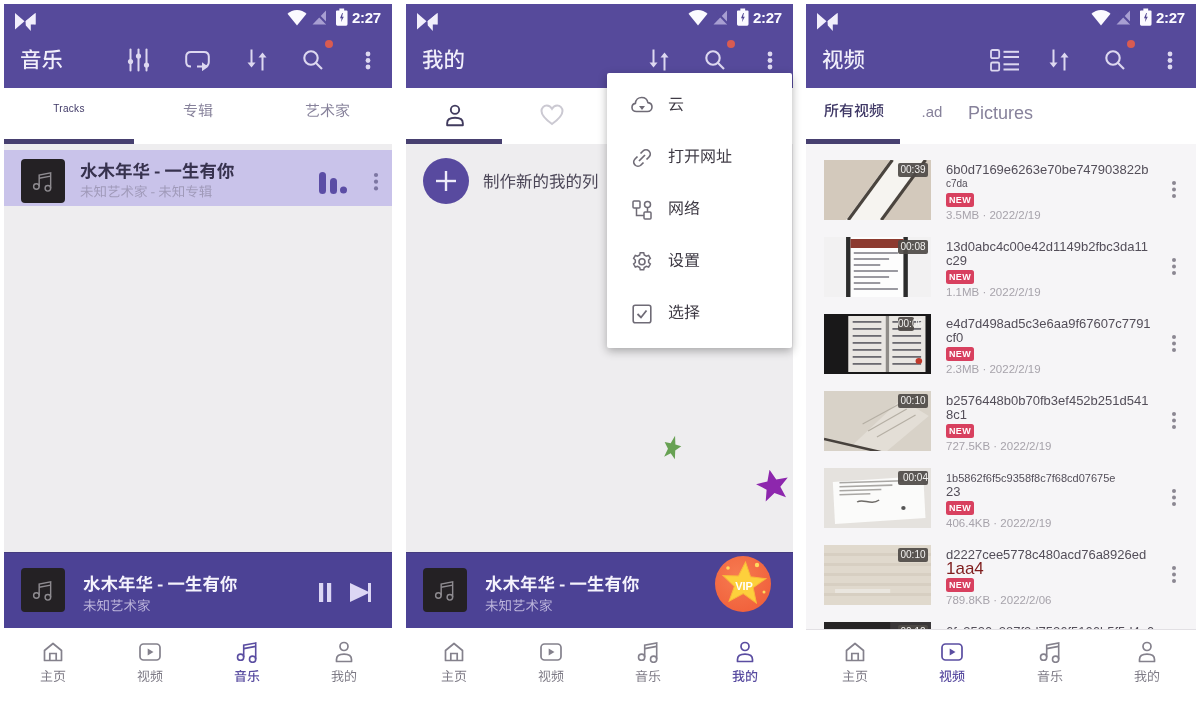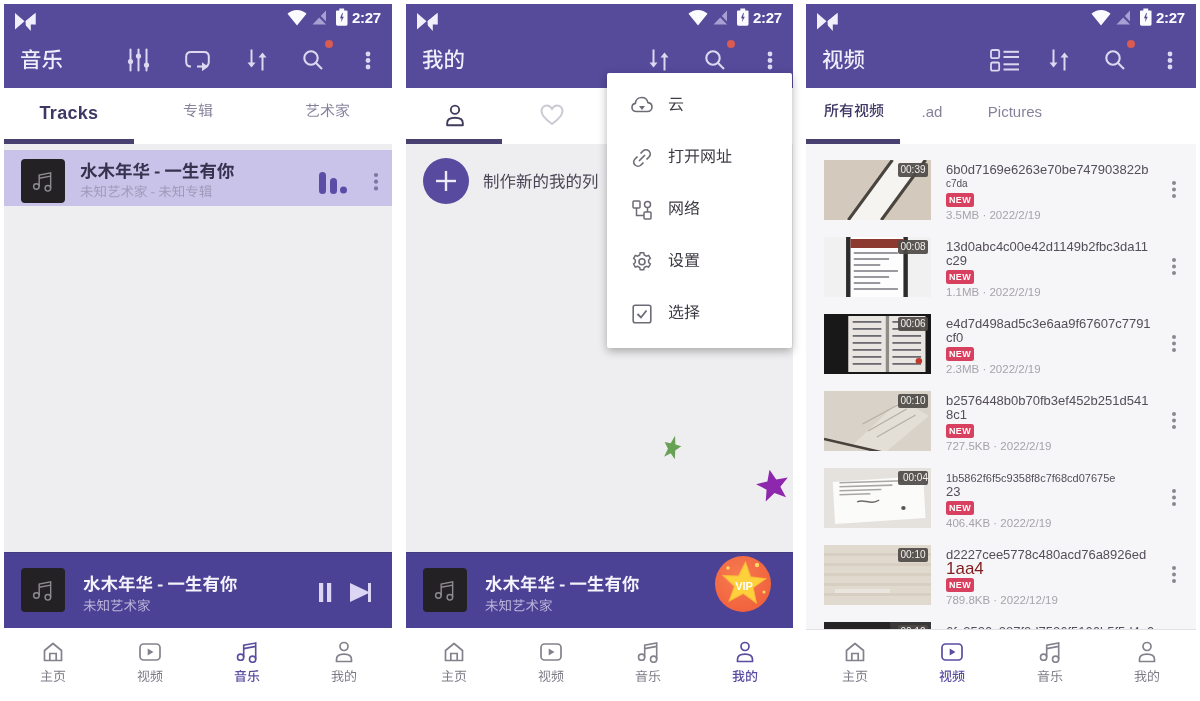--- a/index.html
+++ b/index.html
@@ -55,21 +55,21 @@
     <circle cx="9" cy="9" r="6.7" fill="none" stroke="#ddd8f0" stroke-width="2.1"></circle>
     <path d="M13.8 13.8 L20 20" stroke="#ddd8f0" stroke-width="2.1"></path>
   </svg>
 <div style="position:absolute;left:324.5px;top:39.5px;width:8px;height:8px;border-radius:50%;background:#d95b51"></div>
 <svg style="position:absolute;left:365px;top:51px" width="6" height="19" viewBox="0 0 6 19">
     <circle cx="3" cy="3" r="2.4" fill="#ddd8f0"></circle>
     <circle cx="3" cy="9.5" r="2.4" fill="#ddd8f0"></circle>
     <circle cx="3" cy="16" r="2.4" fill="#ddd8f0"></circle>
   </svg>
 <div class="abs" style="left:4px;top:88px;width:388px;height:56px;background:#fff"></div>
-<div class="abs" style="left:4px;top:103px;width:130px;text-align:center;font-size:18px;font-weight:bold;color:#3f3866;letter-spacing:0.3px">Tracks</div>
+<div class="abs" style="left:4px;top:103px;width:130px;text-align:center;font-size:10px;font-weight:normal;color:#3f3866;letter-spacing:0.3px">Tracks</div>
 <svg style="position:absolute;left:183.0px;top:101px;overflow:visible" width="32" height="19.5" viewBox="0 -15 32 19.5">
     <path d="M6.4 -12.6 5.9 -10.9H2.1V-9.9H5.6L5 -8.1H0.8V-7H4.7C4.3 -6 4 -5 3.7 -4.2H10.7C9.8 -3.4 8.7 -2.3 7.7 -1.4C6.6 -1.8 5.5 -2.1 4.5 -2.4L3.9 -1.6C6.2 -0.9 9.1 0.3 10.6 1.2L11.3 0.3C10.7 -0.1 9.8 -0.5 8.8 -0.9C10.2 -2.2 11.8 -3.7 12.8 -4.9L12 -5.4L11.8 -5.3H5.2L5.8 -7H13.9V-8.1H6.2L6.8 -9.9H12.9V-10.9H7.1L7.5 -12.5Z M23.3 -11.3H27.3V-9.8H23.3ZM22.2 -12.1V-8.9H28.4V-12.1ZM16.2 -5C16.3 -5.1 16.8 -5.2 17.3 -5.2H18.7V-3L15.6 -2.5L15.8 -1.4L18.7 -2V1.1H19.7V-2.2L21.4 -2.5L21.3 -3.5L19.7 -3.2V-5.2H21.1V-6.2H19.7V-8.5H18.7V-6.2H17.2C17.6 -7.2 18.1 -8.5 18.4 -9.8H21.2V-10.8H18.7C18.8 -11.3 18.9 -11.9 19 -12.4L17.9 -12.6C17.9 -12 17.7 -11.4 17.6 -10.8H15.7V-9.8H17.4C17 -8.5 16.7 -7.6 16.6 -7.2C16.3 -6.5 16.1 -6 15.9 -6C16 -5.7 16.2 -5.2 16.2 -5ZM27.2 -7.1V-5.8H23.4V-7.1ZM21 -1.1 21.2 -0.1 27.2 -0.6V1.2H28.3V-0.7L29.4 -0.8L29.4 -1.7L28.3 -1.6V-7.1H29.3V-8H21.3V-7.1H22.4V-1.2ZM27.2 -4.9V-3.6H23.4V-4.9ZM27.2 -2.8V-1.6L23.4 -1.3V-2.8Z" fill="#87829b"></path>
   </svg>
 <svg style="position:absolute;left:305.0px;top:101px;overflow:visible" width="47" height="19.5" viewBox="0 -15 47 19.5">
     <path d="M2.3 -7.4V-6.4H9C2.8 -2.6 2.5 -1.7 2.5 -0.9C2.5 0.2 3.4 0.8 5.3 0.8H11.6C13.2 0.8 13.8 0.3 13.9 -2.2C13.6 -2.2 13.2 -2.4 12.9 -2.5C12.8 -0.6 12.6 -0.3 11.7 -0.3H5.1C4.3 -0.3 3.7 -0.5 3.7 -1C3.7 -1.5 4.2 -2.3 11.7 -6.7C11.8 -6.8 11.9 -6.8 12 -6.9L11.1 -7.5L10.9 -7.4ZM9.5 -12.6V-11H5.5V-12.6H4.3V-11H0.9V-9.9H4.3V-8.5H5.5V-9.9H9.5V-8.5H10.6V-9.9H14V-11H10.6V-12.6Z M24.1 -11.6C25 -11 26.2 -10 26.8 -9.4L27.6 -10.2C27 -10.8 25.8 -11.7 24.9 -12.3ZM21.9 -12.6V-8.8H16V-7.7H21.6C20.3 -5.2 17.9 -2.7 15.5 -1.5C15.8 -1.3 16.2 -0.8 16.4 -0.5C18.4 -1.7 20.5 -3.8 21.9 -6.1V1.2H23.1V-6.5C24.6 -4.2 26.7 -2 28.5 -0.6C28.7 -1 29.1 -1.4 29.4 -1.6C27.4 -2.9 25 -5.4 23.6 -7.7H28.9V-8.8H23.1V-12.6Z M36.3 -12.4C36.5 -12 36.8 -11.6 36.9 -11.2H31.3V-8.2H32.4V-10.2H42.7V-8.2H43.8V-11.2H38.3C38.1 -11.7 37.8 -12.3 37.5 -12.7ZM41.9 -7.2C41 -6.4 39.7 -5.4 38.6 -4.7C38.2 -5.5 37.7 -6.3 37 -7C37.4 -7.3 37.7 -7.5 38.1 -7.8H41.8V-8.8H33.1V-7.8H36.6C35.1 -6.8 33.1 -6.1 31.2 -5.6C31.4 -5.4 31.7 -4.9 31.8 -4.7C33.3 -5.1 34.8 -5.7 36.2 -6.5C36.5 -6.2 36.7 -5.9 36.9 -5.6C35.6 -4.6 33.1 -3.6 31.2 -3.1C31.4 -2.9 31.6 -2.5 31.7 -2.2C33.5 -2.8 35.9 -3.8 37.3 -4.9C37.5 -4.5 37.6 -4.2 37.7 -3.8C36.2 -2.4 33.3 -1 30.9 -0.5C31.1 -0.2 31.4 0.2 31.5 0.5C33.7 -0.2 36.2 -1.4 38 -2.7C38.1 -1.5 37.8 -0.5 37.4 -0.1C37.1 0.1 36.8 0.1 36.4 0.1C36.1 0.1 35.6 0.1 35 0.1C35.2 0.4 35.3 0.8 35.3 1.1C35.8 1.2 36.3 1.2 36.6 1.2C37.3 1.2 37.7 1.1 38.2 0.6C39 0 39.4 -1.9 38.9 -3.8L39.6 -4.2C40.4 -2 41.8 -0.3 43.7 0.6C43.9 0.3 44.2 -0.1 44.5 -0.3C42.6 -1.1 41.2 -2.8 40.5 -4.8C41.3 -5.3 42.1 -5.9 42.8 -6.5Z" fill="#87829b"></path>
   </svg>
 <div class="abs" style="left:4px;top:139px;width:130px;height:5px;background:#474070"></div>
 <div class="abs" style="left:4px;top:144px;width:388px;height:484px;background:#eeedef"></div>
 <div class="abs" style="left:4px;top:150px;width:388px;height:56px;background:#c9c3ea"></div>
 <div style="position:absolute;left:21px;top:159px;width:44px;height:44px;border-radius:4px;background:#242124"></div>
@@ -373,21 +373,21 @@
 <svg style="position:absolute;left:1167px;top:51px" width="6" height="19" viewBox="0 0 6 19">
     <circle cx="3" cy="3" r="2.4" fill="#ddd8f0"></circle>
     <circle cx="3" cy="9.5" r="2.4" fill="#ddd8f0"></circle>
     <circle cx="3" cy="16" r="2.4" fill="#ddd8f0"></circle>
   </svg>
 <div class="abs" style="left:806px;top:88px;width:390px;height:56px;background:#fff"></div>
 <svg style="position:absolute;left:824px;top:101.0px;overflow:visible" width="62" height="19.5" viewBox="0 -15.0 62 19.5">
     <path d="M8 -11.2V-6.3C8 -4.2 7.8 -1.5 5.9 0.3C6.2 0.5 6.8 1 7 1.3C9.1 -0.7 9.4 -3.9 9.4 -6.2H11.4V1.2H12.9V-6.2H14.4V-7.6H9.4V-10.1C11.1 -10.4 12.9 -10.8 14.2 -11.3L13.3 -12.5C12 -11.9 9.9 -11.5 8 -11.2ZM2.8 -5.5V-5.9V-7.6H5.4V-5.5ZM6.5 -12.4C5.3 -11.8 3.2 -11.5 1.4 -11.2V-5.9C1.4 -3.9 1.3 -1.4 0.3 0.4C0.7 0.6 1.3 1.1 1.5 1.3C2.4 -0.2 2.7 -2.3 2.7 -4.2H6.8V-8.9H2.8V-10.2C4.4 -10.4 6.2 -10.7 7.4 -11.2Z M20.7 -12.7C20.5 -12 20.3 -11.4 20.1 -10.8H15.9V-9.4H19.5C18.5 -7.6 17.2 -5.8 15.5 -4.7C15.8 -4.4 16.2 -3.9 16.4 -3.6C17.3 -4.2 18 -4.9 18.7 -5.7V1.2H20.1V-1.7H26V-0.4C26 -0.2 25.9 -0.1 25.7 -0.1C25.4 -0.1 24.5 -0.1 23.6 -0.1C23.8 0.3 24 0.9 24.1 1.2C25.3 1.2 26.2 1.2 26.7 1C27.3 0.8 27.4 0.4 27.4 -0.4V-7.9H20.3C20.6 -8.4 20.8 -8.9 21 -9.4H29.1V-10.8H21.6C21.8 -11.3 22 -11.8 22.1 -12.3ZM20.1 -4.2H26V-2.9H20.1ZM20.1 -5.4V-6.7H26V-5.4Z M36.6 -12V-4H38V-10.7H42.3V-4H43.8V-12ZM39.5 -9.7V-7C39.5 -4.7 39 -1.8 35.2 0.2C35.5 0.4 36 1 36.1 1.3C38.2 0.2 39.3 -1.2 40 -2.7V-0.4C40 0.7 40.5 1.1 41.6 1.1H42.8C44.2 1.1 44.4 0.4 44.5 -1.9C44.2 -2 43.7 -2.2 43.4 -2.5C43.4 -0.4 43.3 0 42.8 0H41.8C41.4 0 41.3 -0.1 41.3 -0.5V-4.1H40.5C40.7 -5.1 40.8 -6.1 40.8 -7V-9.7ZM32.2 -12C32.7 -11.4 33.2 -10.7 33.5 -10.1H30.9V-8.8H34.3C33.5 -7 32 -5.2 30.5 -4.3C30.7 -4 31 -3.2 31.1 -2.8C31.6 -3.2 32.2 -3.7 32.7 -4.2V1.2H34V-5C34.5 -4.3 35 -3.6 35.3 -3.1L36.2 -4.2C35.9 -4.6 34.9 -5.7 34.4 -6.3C35 -7.4 35.6 -8.5 36 -9.6L35.3 -10.2L35 -10.1H33.6L34.7 -10.7C34.4 -11.3 33.8 -12.1 33.3 -12.6Z M55.4 -7.4C55.4 -2.2 55.3 -0.6 51.7 0.3C51.9 0.6 52.3 1 52.4 1.3C56.3 0.2 56.6 -1.9 56.6 -7.4ZM55.9 -1.2C56.9 -0.4 58.1 0.6 58.7 1.3L59.6 0.4C58.9 -0.2 57.6 -1.2 56.7 -1.9ZM46.8 -6C46.5 -4.9 46.1 -3.8 45.5 -3C45.8 -2.9 46.3 -2.6 46.5 -2.4C47.1 -3.2 47.7 -4.5 48 -5.7ZM53.1 -9.1V-2H54.3V-8H57.7V-2.1H58.9V-9.1H56.3L56.9 -10.6H59.3V-11.8H52.7V-10.6H55.5C55.4 -10.1 55.2 -9.6 55 -9.1ZM51.3 -5.8C51 -4.5 50.5 -3.4 49.9 -2.5V-6.8H52.5V-8.1H50.1V-9.7H52.2V-10.9H50.1V-12.7H48.9V-8.1H47.7V-11.4H46.6V-8.1H45.5V-6.8H48.6V-2.3H49.6C48.7 -1.1 47.4 -0.3 45.6 0.2C45.9 0.5 46.2 1 46.3 1.3C49.8 0.1 51.7 -2 52.5 -5.5Z" fill="#3f3866"></path>
   </svg>
 <div class="abs" style="left:914px;top:103px;width:36px;text-align:center;font-size:15px;color:#87829b">.ad</div>
-<div class="abs" style="left:968px;top:103px;width:74px;text-align:right;font-size:15px;color:#87829b">Pictures</div>
+<div class="abs" style="left:968px;top:103px;width:74px;text-align:left;font-size:18px;color:#87829b">Pictures</div>
 <div class="abs" style="left:806px;top:139px;width:94px;height:5px;background:#474070"></div>
 
 <svg style="position:absolute;left:824px;top:160px" width="107" height="60" viewBox="0 0 97 60" preserveAspectRatio="none">
     <rect width="97" height="60" fill="#d3c9bc"></rect>
     <path fill="#f6f4f0" d="M20 60 L60 0 L92 0 L52 60 Z"></path>
     <path stroke="#4a443e" stroke-width="3" d="M22 60 L62 0"></path>
     <path stroke="#4a443e" stroke-width="3" d="M52 60 L92 0"></path>
   </svg>
 <div class="abs" style="left:898px;top:162.5px;width:30px;height:14px;background:rgba(78,74,70,0.92);border-radius:2px;color:#f3f2f0;font-size:10px;line-height:14px;text-align:center">00:39</div>
 <div class="abs" style="left:946px;top:163px;white-space:nowrap;font-size:13px;color:#534e59;line-height:14px">6b0d7169e6263e70be747903822b</div>
@@ -438,21 +438,21 @@
     <rect x="26" y="49" width="26" height="1.8" fill="#6b6a70"></rect>
     <rect x="62" y="7" width="26" height="1.8" fill="#6b6a70"></rect>
     <rect x="62" y="14" width="26" height="1.8" fill="#6b6a70"></rect>
     <rect x="62" y="21" width="26" height="1.8" fill="#6b6a70"></rect>
     <rect x="62" y="28" width="26" height="1.8" fill="#6b6a70"></rect>
     <rect x="62" y="35" width="26" height="1.8" fill="#6b6a70"></rect>
     <rect x="62" y="42" width="26" height="1.8" fill="#6b6a70"></rect>
     <rect x="62" y="49" width="26" height="1.8" fill="#6b6a70"></rect>
     <circle cx="86" cy="47" r="3" fill="#c0392b"></circle>
   </svg>
-<div class="abs" style="left:898px;top:316.5px;width:30px;height:14px;background:rgba(78,74,70,0.92);border-radius:2px;color:#f3f2f0;font-size:10px;line-height:14px;text-align:center">00:06</div>
+<div class="abs" style="left:898px;top:316.5px;width:16px;height:14px;background:rgba(78,74,70,0.92);border-radius:2px;color:#f3f2f0;font-size:10px;line-height:14px;text-align:center">00:06</div>
 <div class="abs" style="left:946px;top:317px;white-space:nowrap;font-size:13px;color:#534e59;line-height:14px">e4d7d498ad5c3e6aa9f67607c7791</div>
 <div class="abs" style="left:946px;top:331px;white-space:nowrap;font-size:13px;color:#534e59;line-height:14px">cf0</div>
 <div class="abs" style="left:946px;top:347px;width:28px;height:14px;background:#d8405f;border-radius:2.5px;color:#fff;font-size:9px;font-weight:bold;line-height:14px;text-align:center;letter-spacing:0.3px">NEW</div>
 <div class="abs" style="left:946px;top:363px;font-size:11.5px;color:#a7a3ab">2.3MB · 2022/2/19</div>
 <svg style="position:absolute;left:1171px;top:333.5px" width="6" height="20" viewBox="0 0 6 20">
     <circle cx="3" cy="3" r="2" fill="#8b8792"></circle>
     <circle cx="3" cy="9.5" r="2" fill="#8b8792"></circle>
     <circle cx="3" cy="16" r="2" fill="#8b8792"></circle>
   </svg>
 
@@ -504,21 +504,21 @@
     <rect x="0" y="18" width="97" height="3" fill="#d7cfc2"></rect>
     <rect x="0" y="28" width="97" height="3" fill="#d7cfc2"></rect>
     <rect x="0" y="38" width="97" height="3" fill="#d7cfc2"></rect>
     <rect x="0" y="48" width="97" height="3" fill="#d7cfc2"></rect>
     <rect x="10" y="44" width="50" height="4" fill="#eae6df"></rect>
   </svg>
 <div class="abs" style="left:898px;top:547.5px;width:30px;height:14px;background:rgba(78,74,70,0.92);border-radius:2px;color:#f3f2f0;font-size:10px;line-height:14px;text-align:center">00:10</div>
 <div class="abs" style="left:946px;top:548px;white-space:nowrap;font-size:13px;color:#534e59;line-height:14px">d2227cee5778c480acd76a8926ed</div>
 <div class="abs" style="left:946px;top:562px;white-space:nowrap;font-size:17px;color:#7f1d1d;line-height:14px">1aa4</div>
 <div class="abs" style="left:946px;top:578px;width:28px;height:14px;background:#d8405f;border-radius:2.5px;color:#fff;font-size:9px;font-weight:bold;line-height:14px;text-align:center;letter-spacing:0.3px">NEW</div>
-<div class="abs" style="left:946px;top:594px;font-size:11.5px;color:#a7a3ab">789.8KB · 2022/12/19</div>
+<div class="abs" style="left:946px;top:594px;font-size:11.5px;color:#a7a3ab">789.8KB · 2022/2/06</div>
 <svg style="position:absolute;left:1171px;top:564.5px" width="6" height="20" viewBox="0 0 6 20">
     <circle cx="3" cy="3" r="2" fill="#8b8792"></circle>
     <circle cx="3" cy="9.5" r="2" fill="#8b8792"></circle>
     <circle cx="3" cy="16" r="2" fill="#8b8792"></circle>
   </svg>
 
 <svg style="position:absolute;left:824px;top:622px" width="107" height="60" viewBox="0 0 97 60" preserveAspectRatio="none">
     <rect width="97" height="60" fill="#262425"></rect>
     <rect x="60" y="0" width="37" height="60" fill="#3a3739"></rect>
   </svg>

